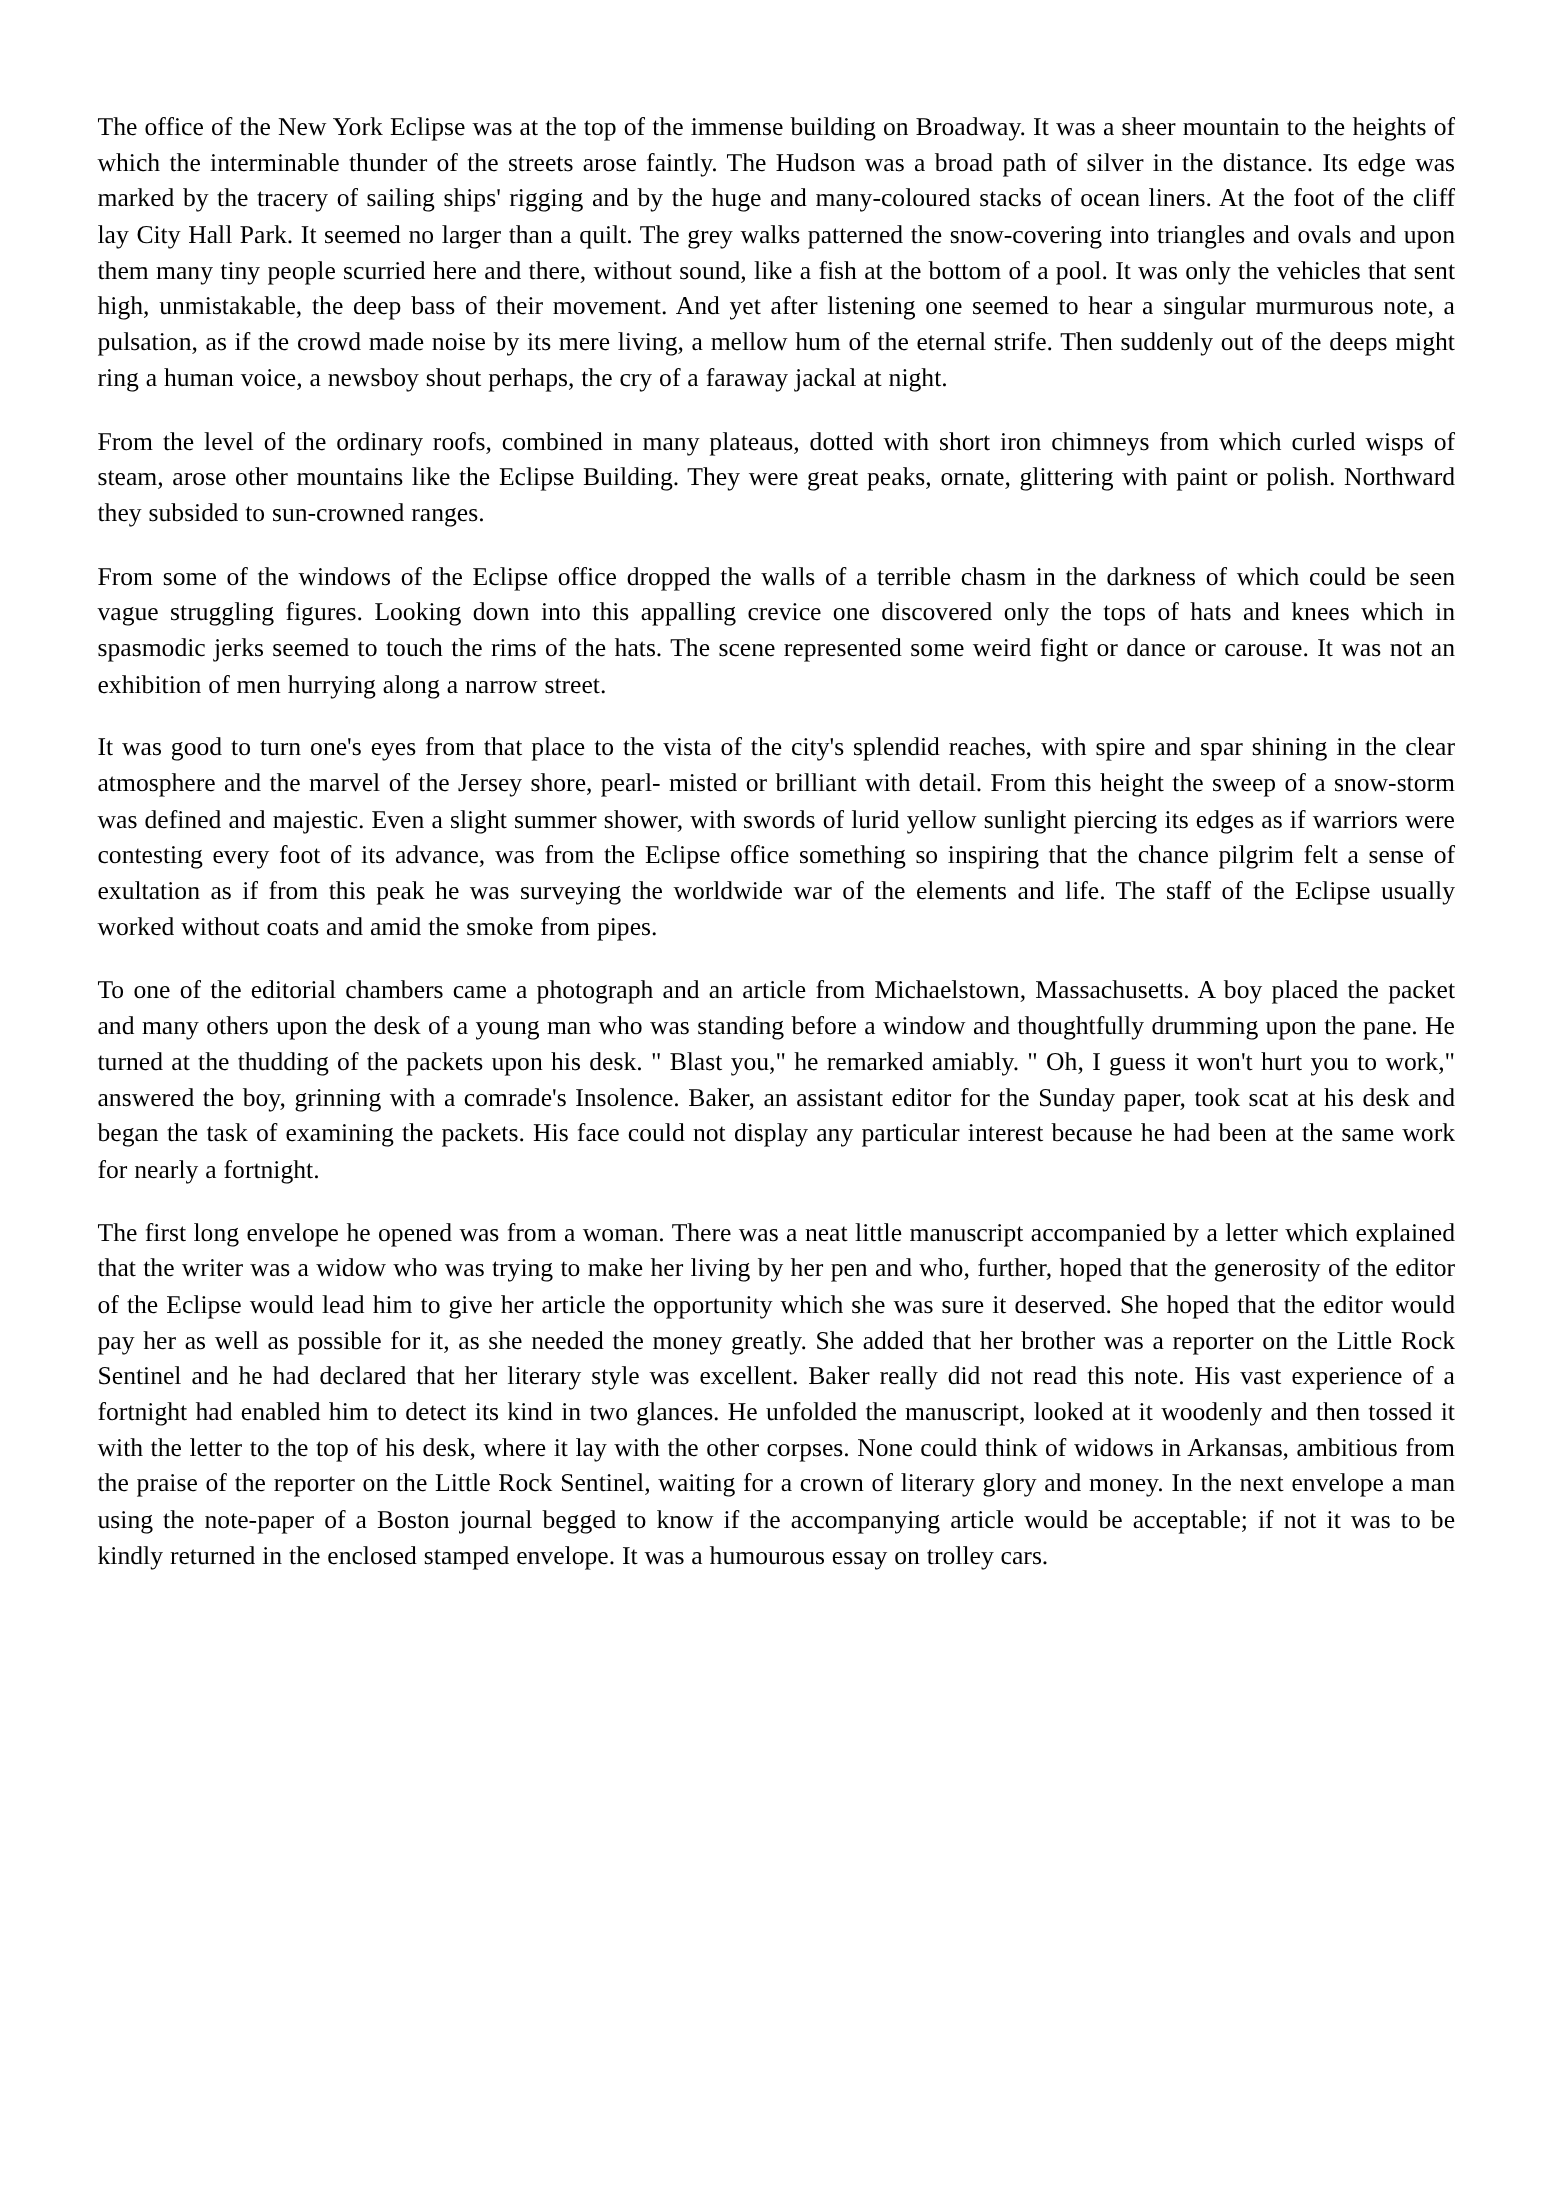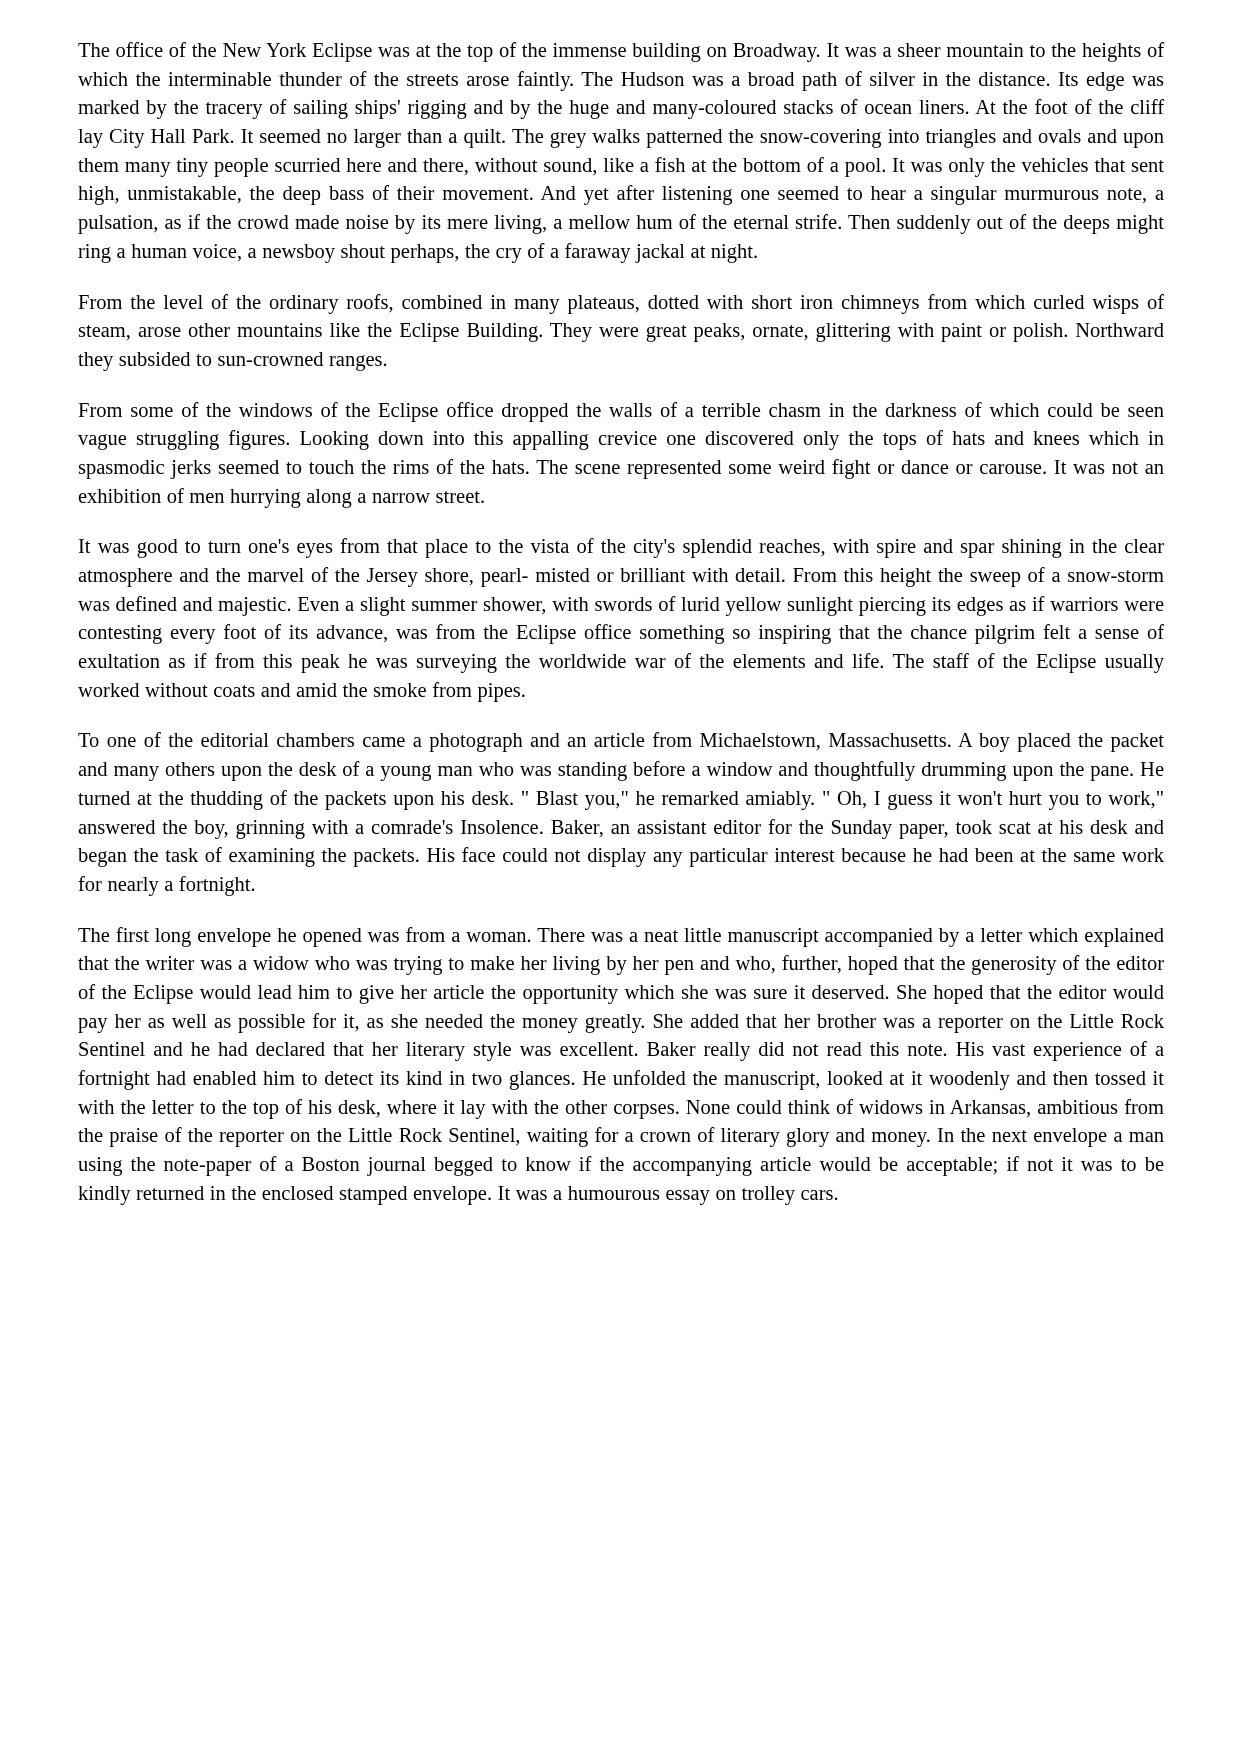--- a/index.html
+++ b/index.html
@@ -10,21 +10,21 @@
   body {
     width: 1242px;
     min-height: 1755px;
     font-family: "Liberation Serif", "DejaVu Serif", serif;
     color: #000000;
   }
   .page {
     width: 1242px;
     min-height: 1755px;
     box-sizing: border-box;
-    padding: 36px 78px 60px 78px;
+    padding: 88px 78px 60px 78px;
     background: #ffffff;
   }
   .doc-body {
     width: 1086px;
     margin: 0 auto;
   }
   p.para {
     margin: 0 0 22px 0;
     font-size: 20.5px;
     line-height: 1.40;

